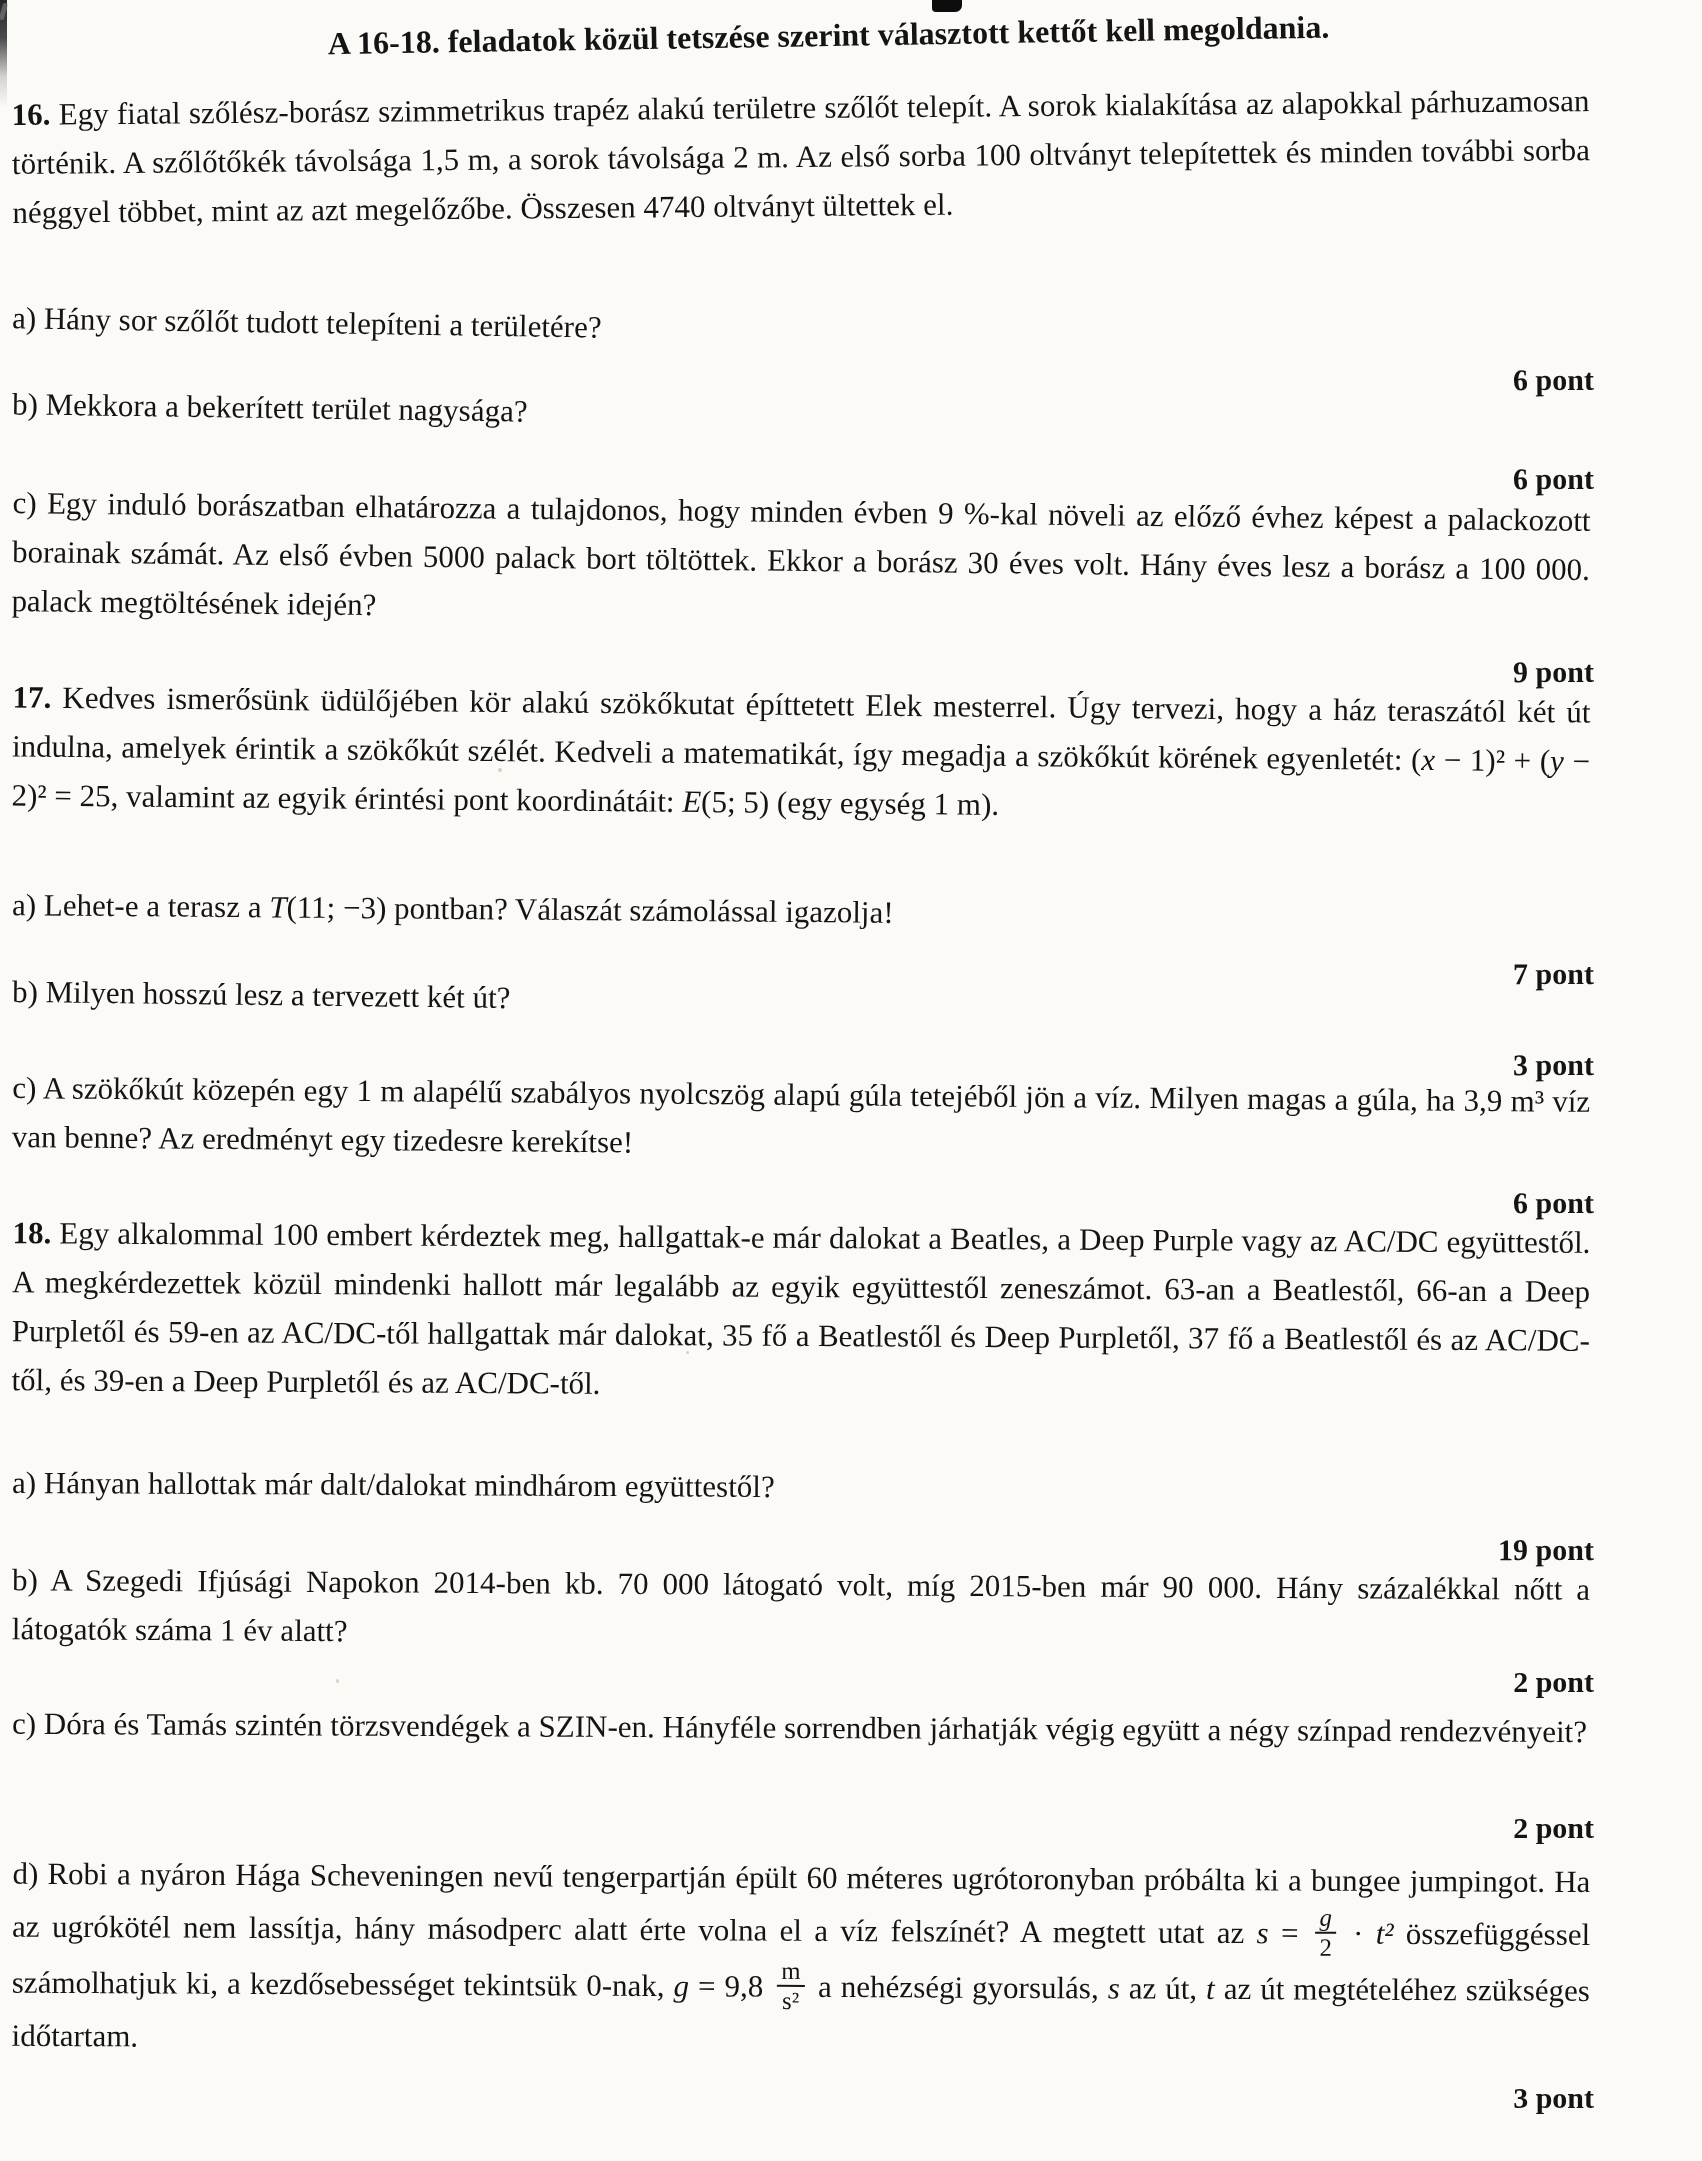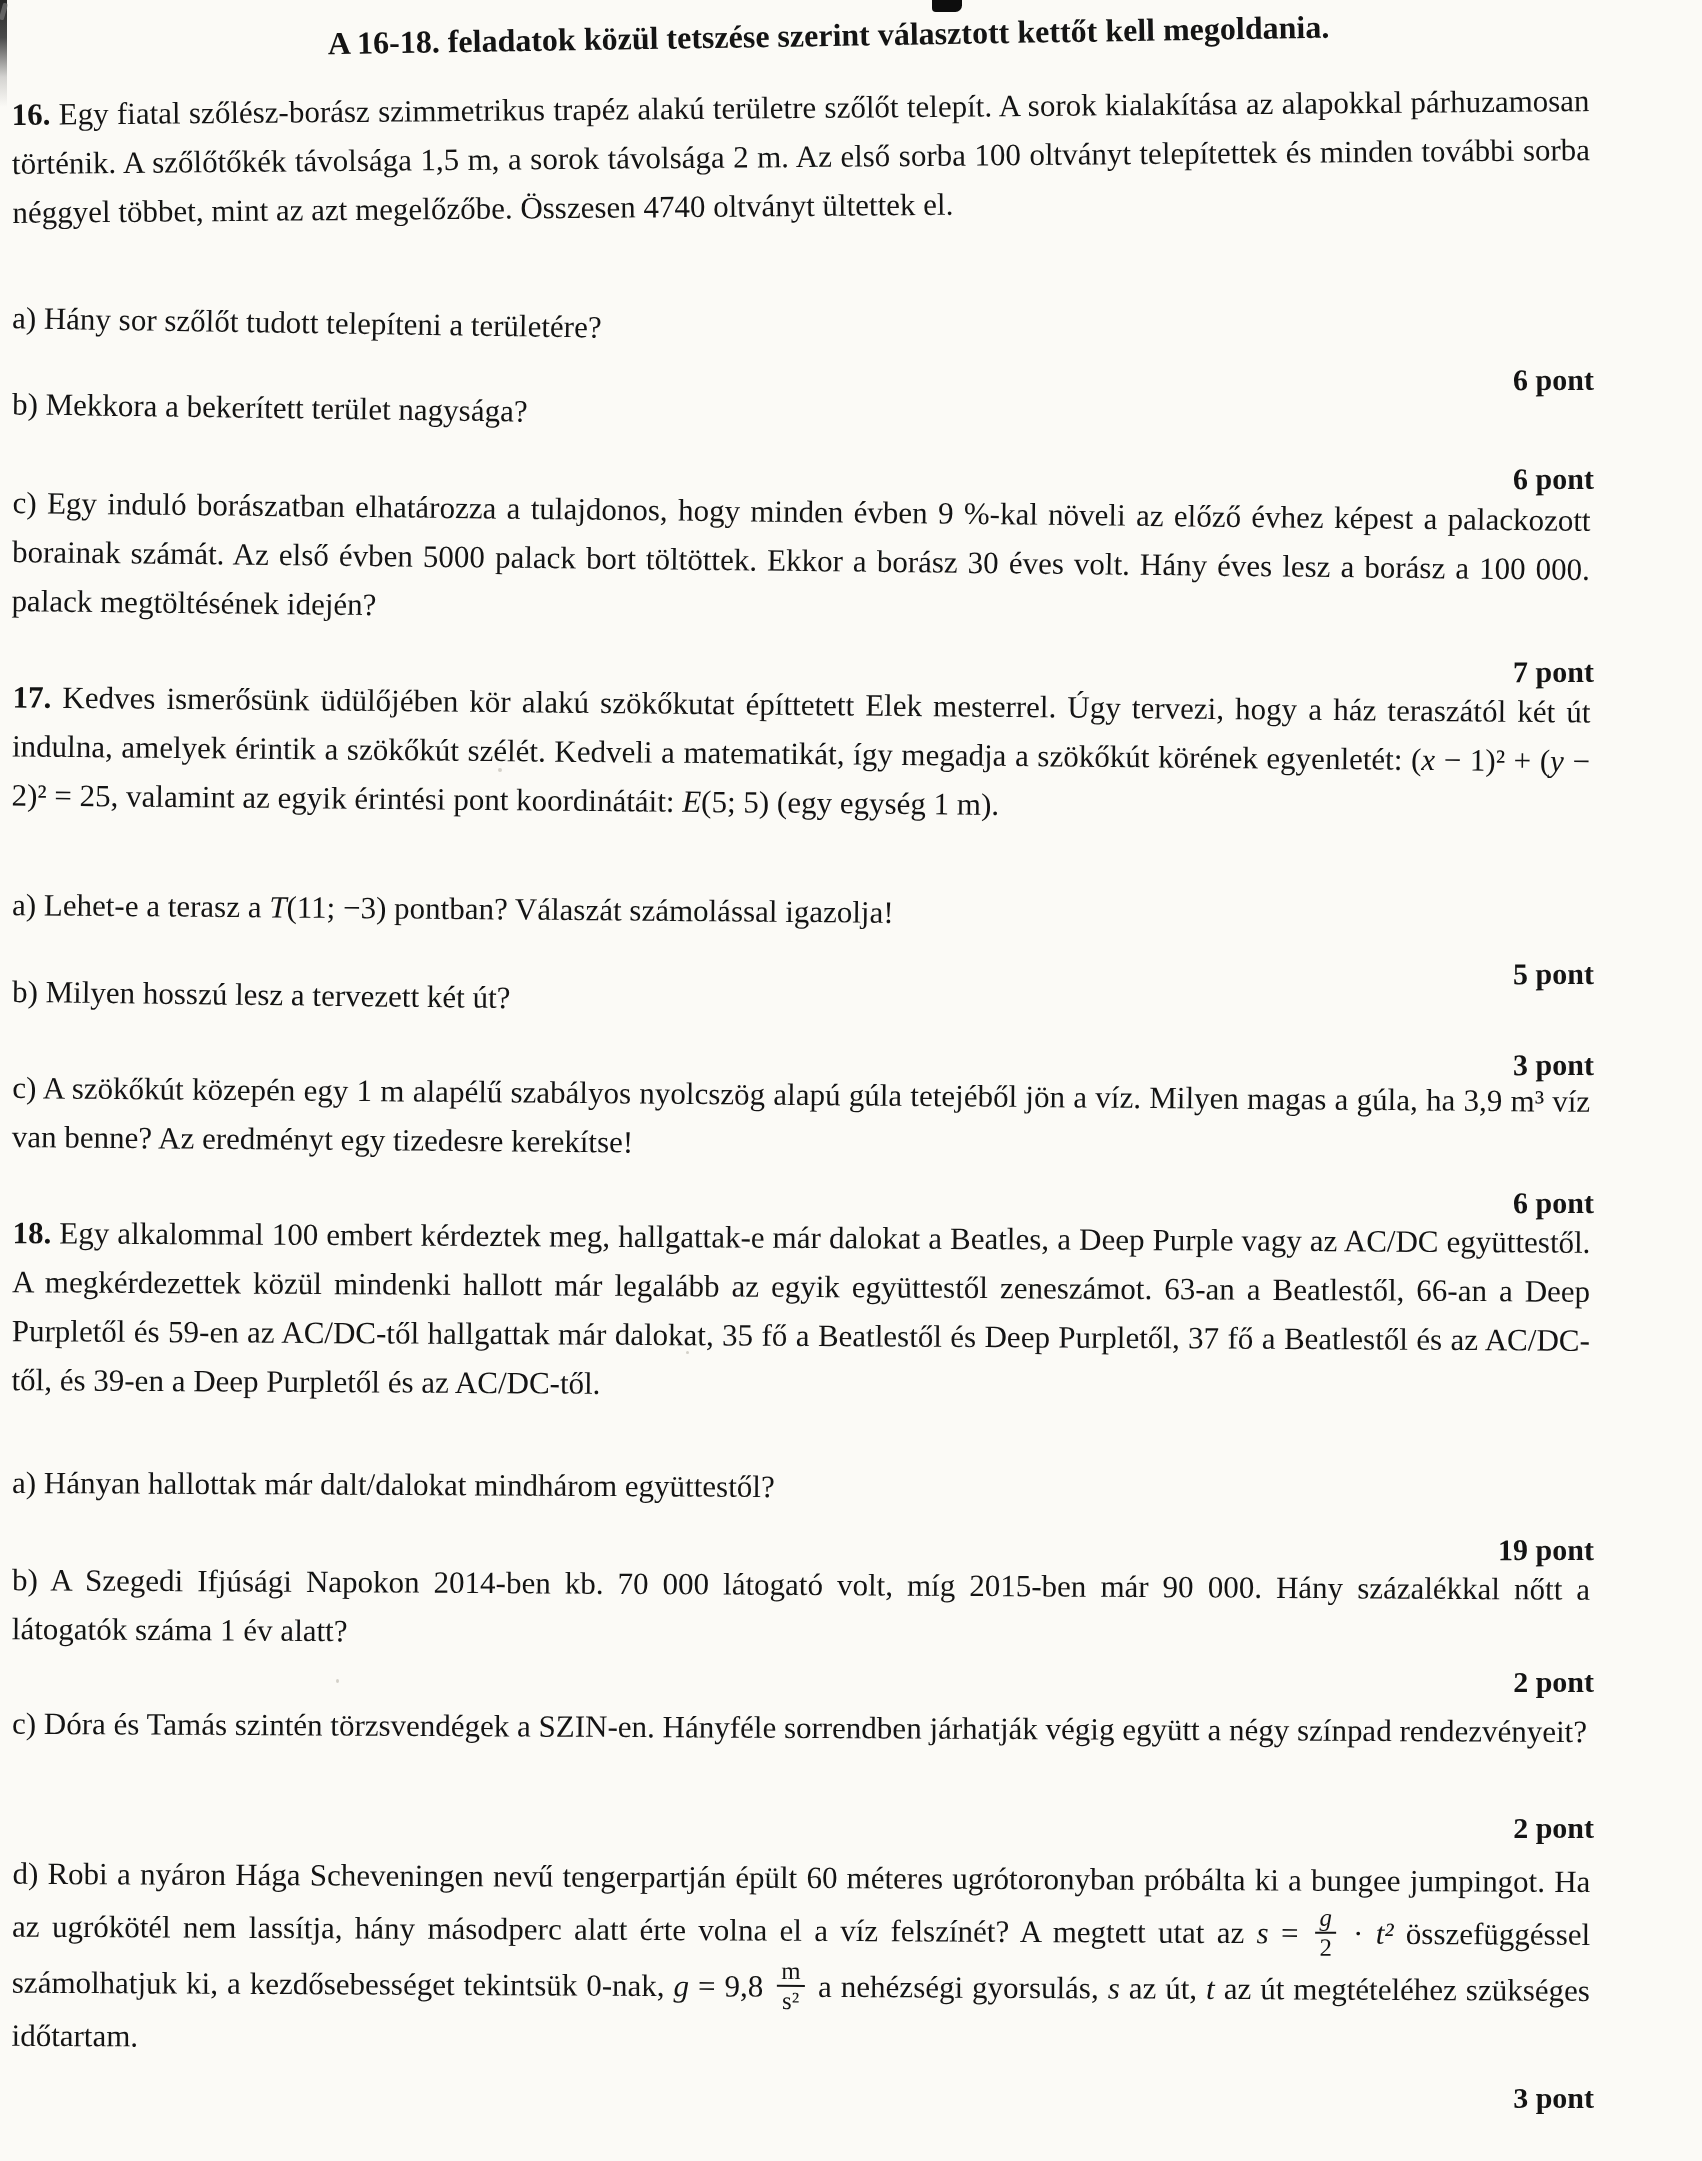--- a/index.html
+++ b/index.html
@@ -65,26 +65,26 @@
 
 <p class="para" style="top:83px;transform:rotate(-0.5deg);"><b class="num">16.</b><span> Egy fiatal szőlész-borász szimmetrikus trapéz alakú területre szőlőt telepít. A sorok kialakítása az alapokkal párhuzamosan történik. A szőlőtőkék távolsága 1,5 m, a sorok távolsága 2 m. Az első sorba 100 oltványt telepítettek és minden további sorba néggyel többet, mint az azt megelőzőbe. Összesen 4740 oltványt ültettek el.</span></p>
 
 <p class="line" style="top:303px;transform:rotate(0.9deg);"><span>a) Hány sor szőlőt tudott telepíteni a területére?</span></p>
 <p class="pont" style="top:355px;transform:rotate(-0.35deg);">6 pont</p>
 
 <p class="line" style="top:388px;transform:rotate(0.8deg);"><span>b) Mekkora a bekerített terület nagysága?</span></p>
 <p class="pont" style="top:454px;transform:rotate(-0.3deg);">6 pont</p>
 
 <p class="para" style="top:487px;transform:rotate(0.65deg);"><span>c) Egy induló borászatban elhatározza a tulajdonos, hogy minden évben 9 %-kal növeli az előző évhez képest a palackozott borainak számát. Az első évben 5000 palack bort töltöttek. Ekkor a borász 30 éves volt. Hány éves lesz a borász a 100 000. palack megtöltésének idején?</span></p>
-<p class="pont" style="top:647px;transform:rotate(-0.25deg);">7 pont</p>
+<p class="pont" style="top:647px;transform:rotate(-0.25deg);">9 pont</p>
 
 <p class="para" style="top:680px;transform:rotate(0.55deg);"><b class="num">17.</b><span> Kedves ismerősünk üdülőjében kör alakú szökőkutat építtetett Elek mesterrel. Úgy tervezi, hogy a ház teraszától két út indulna, amelyek érintik a szökőkút szélét. Kedveli a matematikát, így megadja a szökőkút körének egyenletét: </span><span>(</span><span class="it">x</span><span> − 1)² + (</span><span class="it">y</span><span> − 2)² = 25</span><span>, valamint az egyik érintési pont koordinátáit: </span><span class="it">E</span><span>(5; 5)</span><span> (egy egység 1 m).</span></p>
 
 <p class="line" style="top:889px;transform:rotate(0.5deg);"><span>a) Lehet-e a terasz a </span><span class="it">T</span><span>(11; −3)</span><span> pontban? Válaszát számolással igazolja!</span></p>
-<p class="pont" style="top:949px;transform:rotate(-0.2deg);">5 pont</p>
+<p class="pont" style="top:949px;transform:rotate(-0.2deg);">7 pont</p>
 
 <p class="line" style="top:975px;transform:rotate(0.7deg);"><span>b) Milyen hosszú lesz a tervezett két út?</span></p>
 <p class="pont" style="top:1040px;transform:rotate(-0.2deg);">3 pont</p>
 
 <p class="para" style="top:1070px;transform:rotate(0.5deg);"><span>c) A szökőkút közepén egy 1 m alapélű szabályos nyolcszög alapú gúla tetejéből jön a víz. Milyen magas a gúla, ha 3,9 m³ víz van benne? Az eredményt egy tizedesre kerekítse!</span></p>
 <p class="pont" style="top:1178px;transform:rotate(-0.2deg);">6 pont</p>
 
 <p class="para" style="top:1213px;transform:rotate(0.35deg);"><b class="num">18.</b><span> Egy alkalommal 100 embert kérdeztek meg, hallgattak-e már dalokat a Beatles, a Deep Purple vagy az AC/DC együttestől. A megkérdezettek közül mindenki hallott már legalább az egyik együttestől zeneszámot. 63-an a Beatlestől, 66-an a Deep Purpletől és 59-en az AC/DC-től hallgattak már dalokat, 35 fő a Beatlestől és Deep Purpletől, 37 fő a Beatlestől és az AC/DC-től, és 39-en a Deep Purpletől és az AC/DC-től.</span></p>
 
 <p class="line" style="top:1465px;transform:rotate(0.3deg);"><span>a) Hányan hallottak már dalt/dalokat mindhárom együttestől?</span></p>

